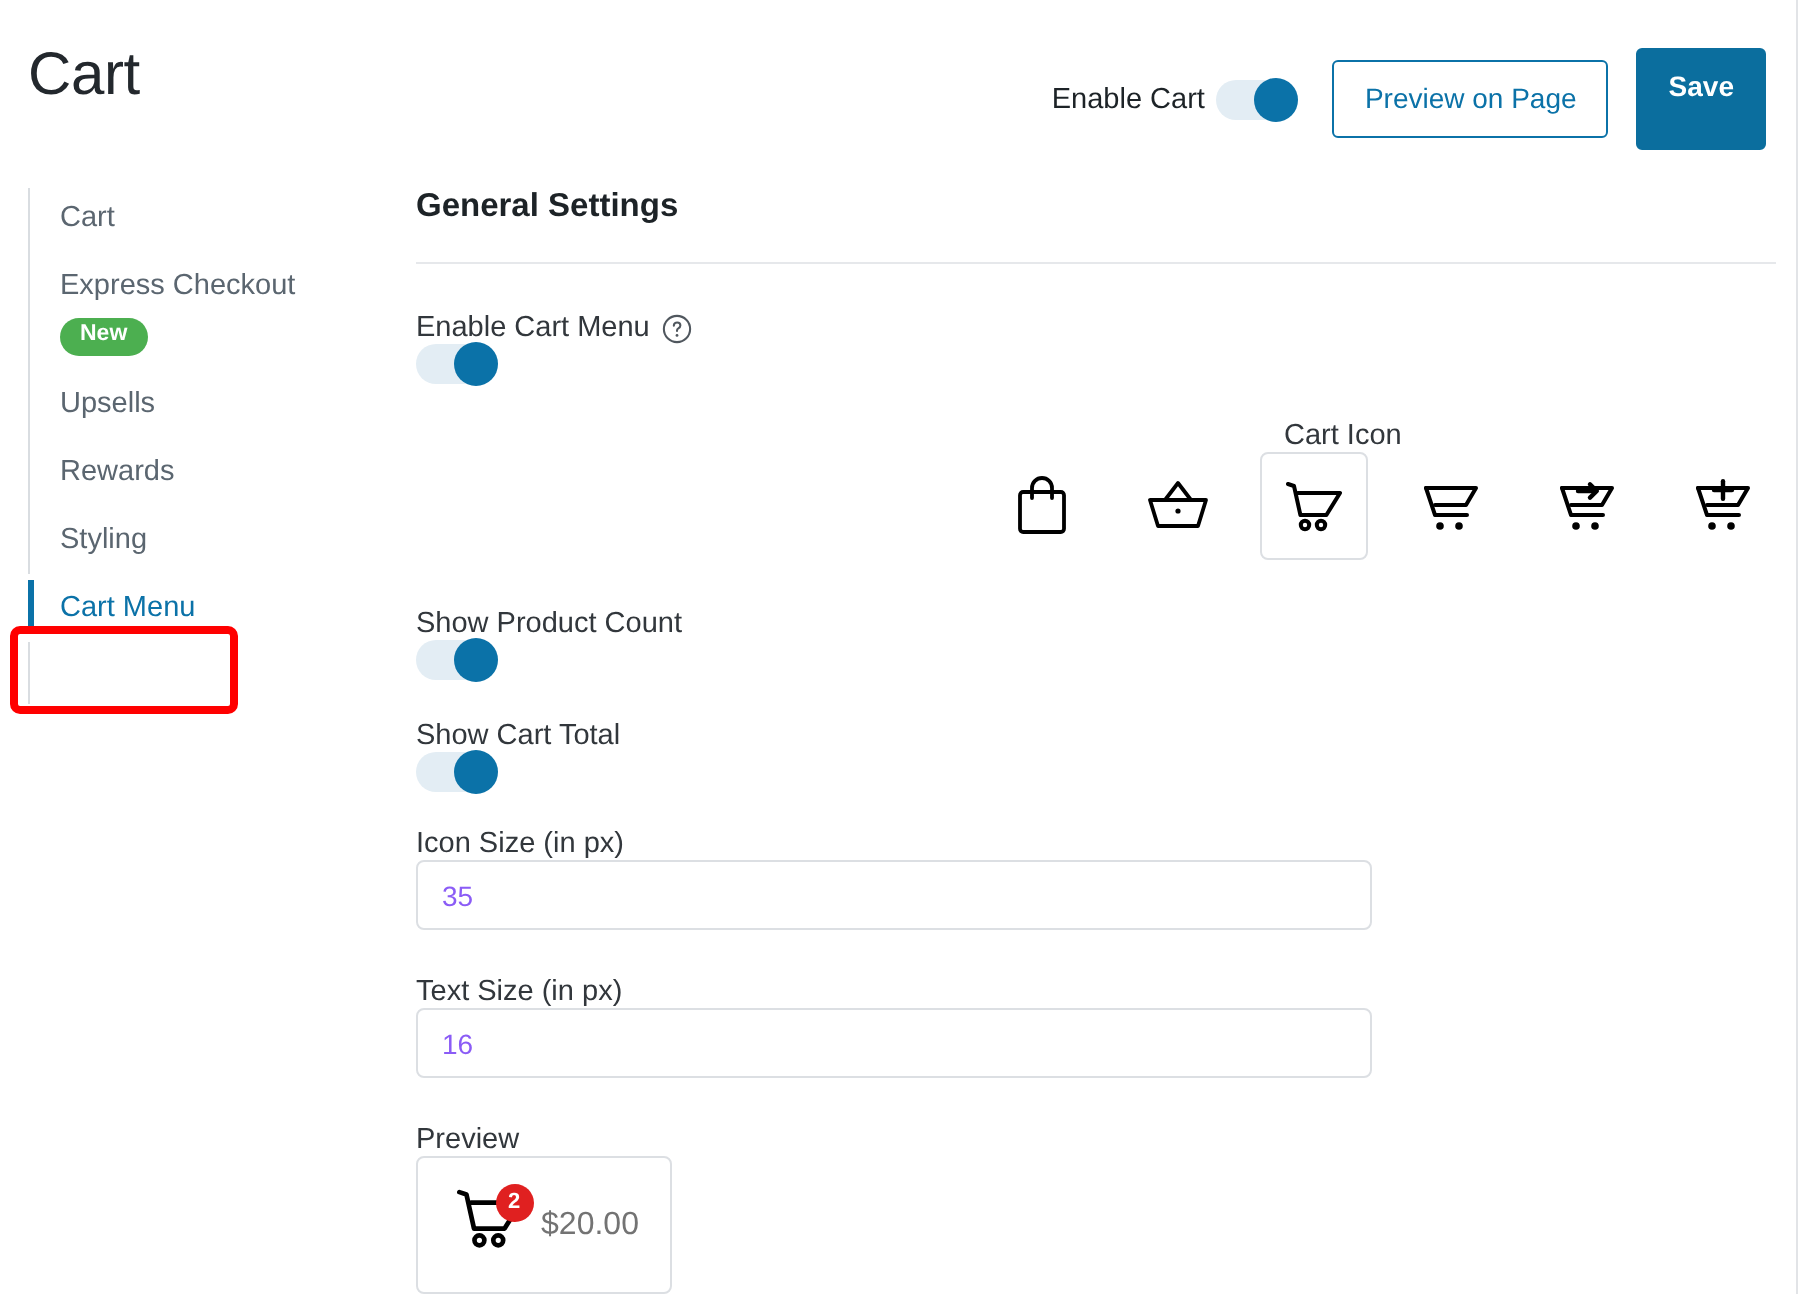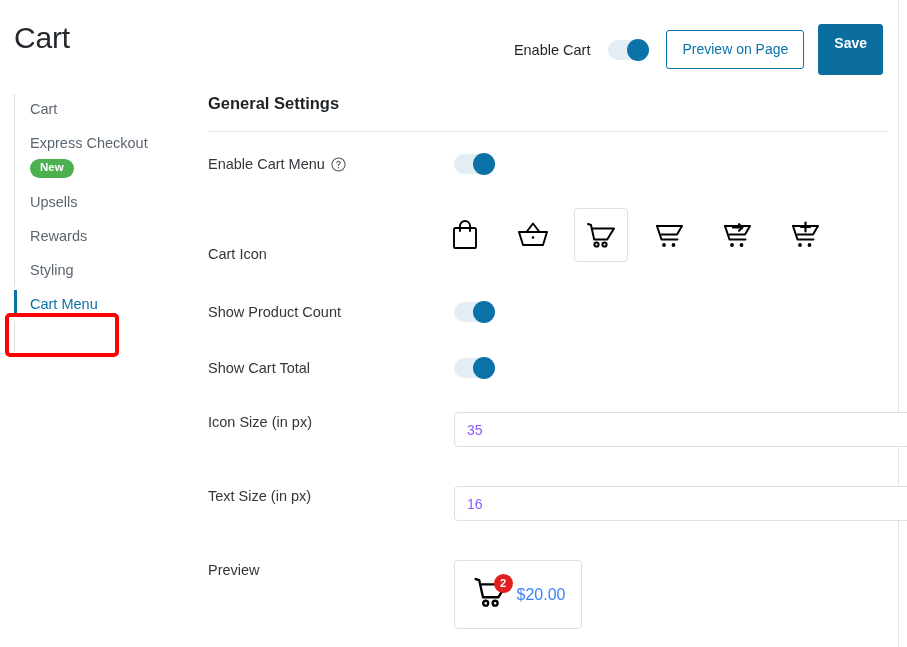--- a/index.html
+++ b/index.html
@@ -32,21 +32,21 @@
     line-height: 40px;
   }
   .header-actions {
     position: absolute;
     right: 24px; top: 24px;
     display: flex;
     align-items: center;
     gap: 14px;
   }
   .enable-cart-wrap {
-    display: flex; align-items: center; gap: 18px;
+    display: flex; align-items: center; gap: 6px;
     margin-right: 4px;
   }
   .enable-cart-label {
     font-size: 14.5px;
     color: #1d2327;
   }
 
   
   .toggle {
     position: relative;
@@ -154,20 +154,21 @@
   .divider {
     height: 1px;
     background: #e6e8eb;
     width: 680px;
     margin-bottom: 22px;
   }
   .row {
     display: flex;
     align-items: flex-start;
     margin-bottom: 0;
+    flex-direction: column;
   }
   .row-label {
     width: 246px;
     flex: none;
     font-size: 14.5px;
     color: #32373c;
     display: flex;
     align-items: center;
     gap: 6px;
     padding-top: 2px;
@@ -243,21 +244,21 @@
     border-radius: 50%;
     background: #e02020;
     color: #fff;
     font-size: 11px;
     font-weight: 700;
     display: flex; align-items: center; justify-content: center;
     line-height: 1;
   }
   .preview-total {
     font-size: 16px;
-    color: #3b82f6;
+    color: #737373;
     text-align: right;
   }
 </style>
 </head>
 <body>
 
 <div class="page">
 
   <div class="page-right-edge"></div>
 

